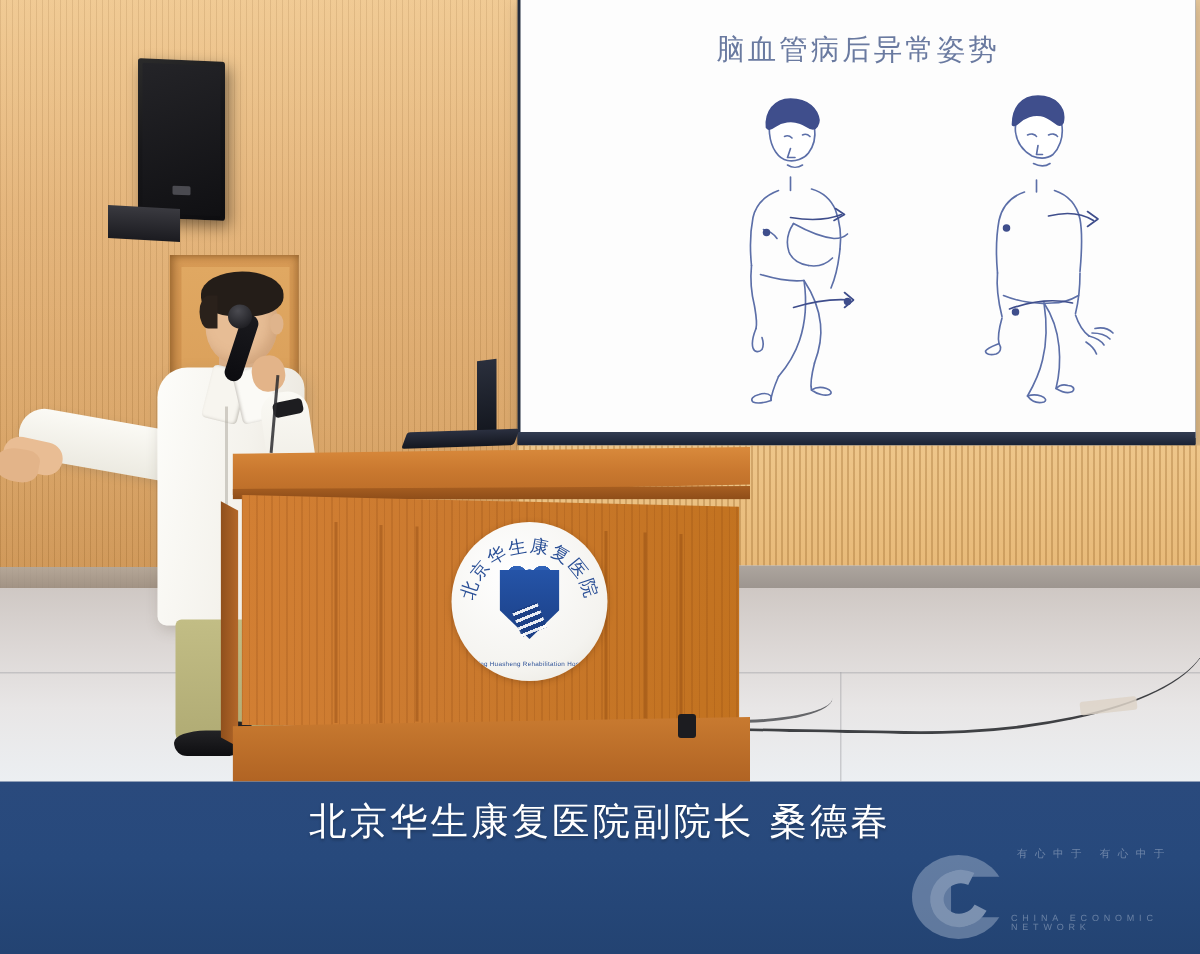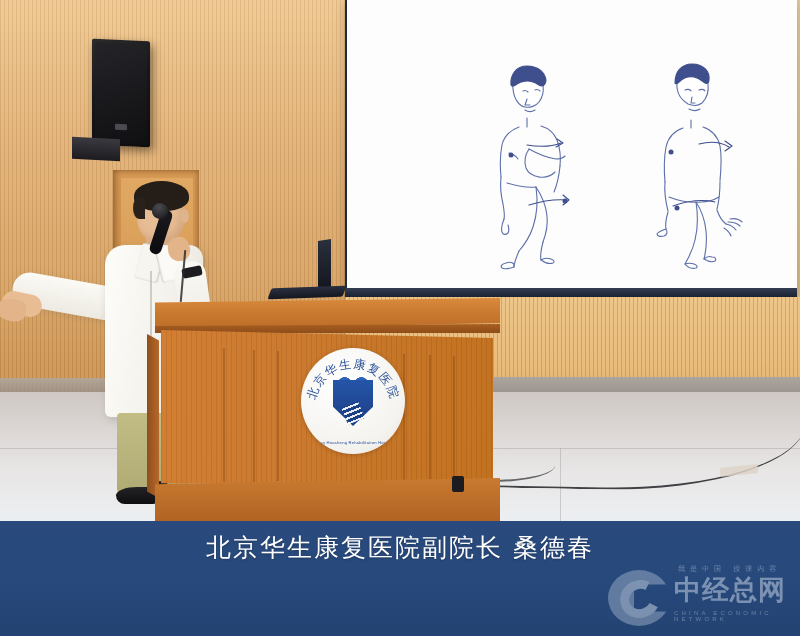--- a/index.html
+++ b/index.html
@@ -418,20 +418,21 @@
     </div>
 
     <div class="speaker">
       <div class="speaker-face"></div>
       <div class="speaker-badge"></div>
     </div>
     <div class="speaker-bracket"></div>
 
     <div class="screen-frame"></div>
     <div class="screen">
+      <div class="slide-title">脑血管病后异常姿势</div>
 
       <div class="figure" style="left:120px; top:55px;">
         <svg width="130" height="215" viewBox="0 0 130 215" fill="none" stroke="#5c6fa8" stroke-width="1.1" stroke-linecap="round" stroke-linejoin="round">
           <path d="M46 34c-1-9 4-16 13-17 10-1 16 5 17 13 1 7-1 13-4 17-3 4-9 6-14 5-6-1-11-8-12-18z" fill="#fff"></path>
           <path d="M44 30c-1-10 5-19 16-19 12 0 18 7 19 14 0 3-2 6-4 6-3 0-5-3-9-4-5-2-12-1-16 2-3 2-5 3-6 1z" fill="#3f4e8c" stroke="#3f4e8c"></path>
           <path d="M56 36c2-1 4 0 5 1M68 35c2-1 4 0 5 1M60 44l-2 6h5M58 55c3 2 7 2 10 0"></path>
           <path d="M60 63v9M52 72c-8 3-15 9-17 18-2 10-2 22-1 32"></path>
           <path d="M74 71c7 2 13 7 16 14 3 8 4 17 3 26"></path>
           <path d="M34 122c-1 10 0 19 2 27 1 6 2 11 1 15"></path>
           <path d="M37 164c-2 5-3 10-2 13 1 3 4 3 6 1 1-2 1-5 0-8"></path>
@@ -568,18 +569,17 @@
 
   <div class="caption">
     <div class="caption-line l1">北京华生康复医院副院长 桑德春</div>
   </div>
 
   <div class="watermark">
     <div class="wm-c">
       <div class="wm-c-outer"></div>
       <div class="wm-c-letter"></div>
     </div>
-    <div class="wm-top">我是中国 授课内容</div>
-    <div class="wm-text">中经总网</div>
+    <div class="wm-top">有心中于 有心中于</div>
     <div class="wm-bottom">CHINA ECONOMIC NETWORK</div>
   </div>
 
 </div>
 
 </body></html>

